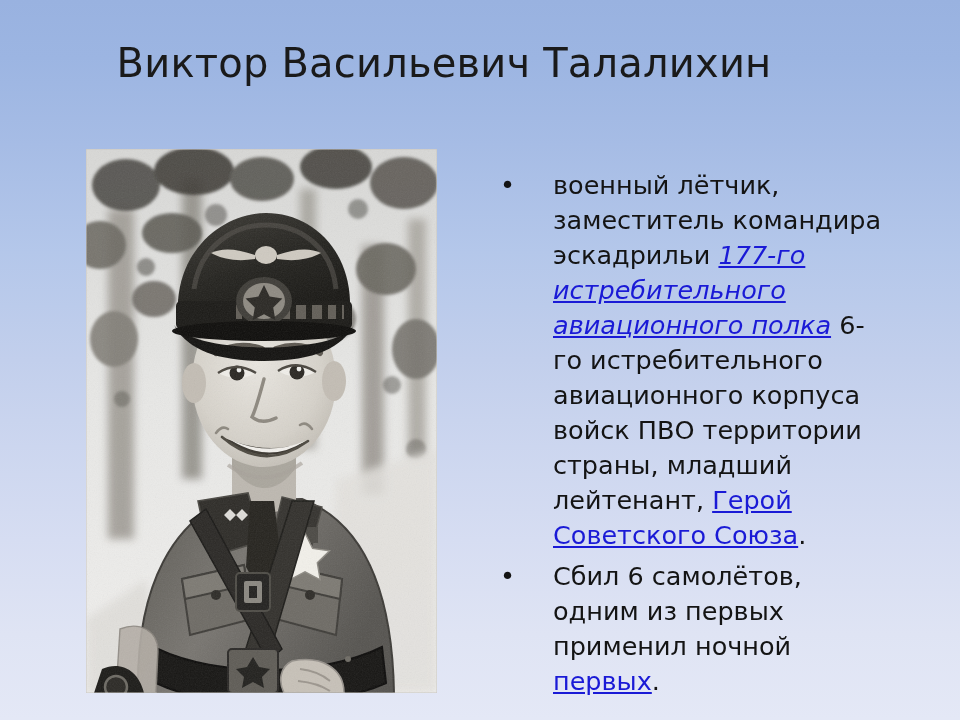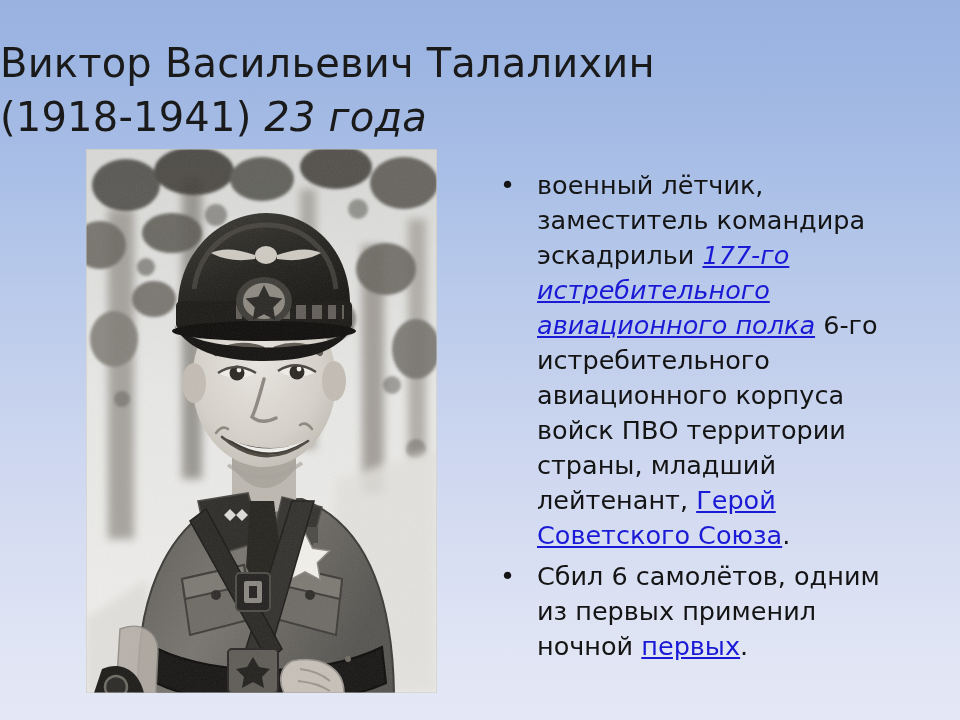--- a/index.html
+++ b/index.html
@@ -29,20 +29,21 @@
         #e4e8f6 100%);
     overflow: hidden;
   }
 
   
   #title-block {
     position: absolute;
     left: 0;
     top: 36px;
     width: 888px;
+    text-align: center;
     color: #1a1a1a;
     font-size: 40px;
     line-height: 54px;
     letter-spacing: 0.2px;
     white-space: nowrap;
   }
   .title-line {
     display: block;
   }
   .title-italic {
@@ -83,38 +84,38 @@
   .bullet-marker {
     position: absolute;
     left: 8px;
     top: 0;
     font-size: 25.5px;
     line-height: 35px;
     color: #141414;
   }
   .bullet-text {
     display: block;
+    margin-left: 16px;
   }
   .hyperlink {
     color: #1a1ad6;
     text-decoration: underline;
     text-decoration-color: #1a1ad6;
   }
   .hyperlink.italic {
     font-style: italic;
   }
 </style>
 </head>
 <body>
 
 <div id="slide">
 
   <div id="title-block">
     <span class="title-line">Виктор Васильевич Талалихин</span>
-    <span class="title-line"><span>(1918-1941) </span><span class="title-italic">23 года</span></span>
   </div>
 
   <div id="photo-frame">
     <svg viewBox="0 0 351 544" preserveAspectRatio="none">
       <defs>
         <linearGradient id="bgTrees" x1="0" y1="0" x2="0" y2="1">
           <stop offset="0" stop-color="#d8d8d6"></stop>
           <stop offset="0.45" stop-color="#e8e8e6"></stop>
           <stop offset="1" stop-color="#f0efed"></stop>
         </linearGradient>

